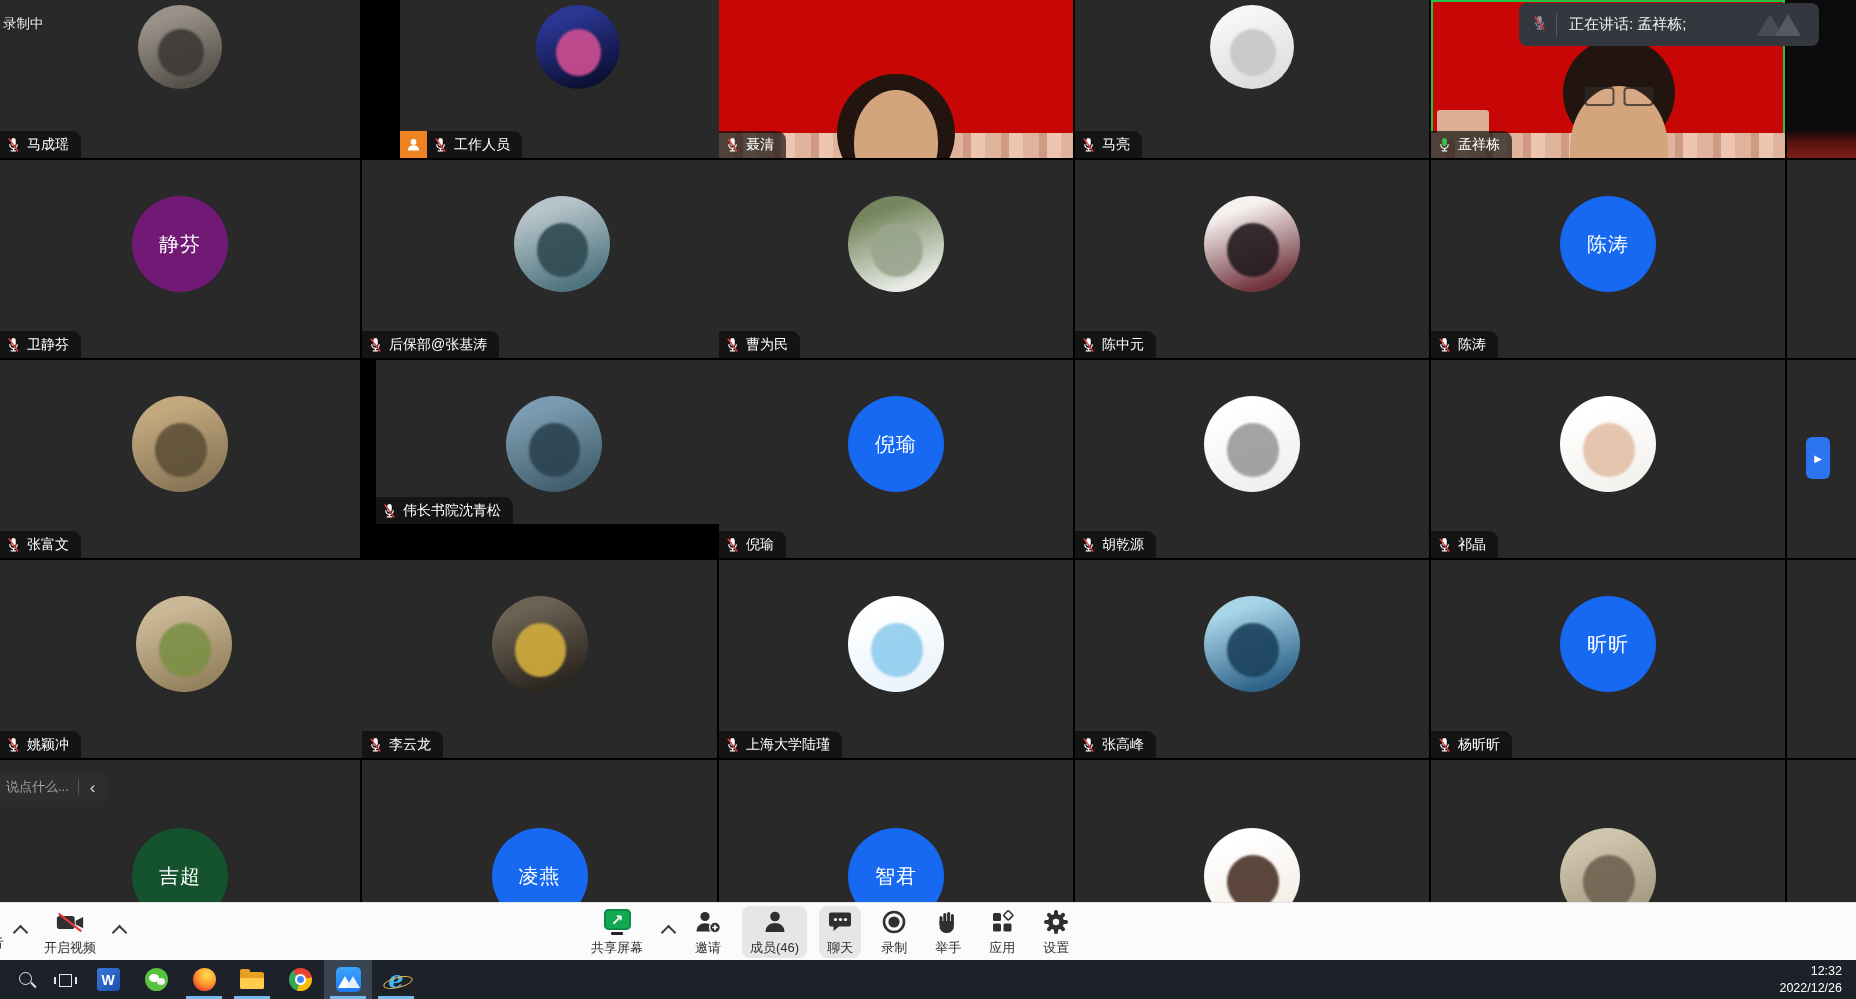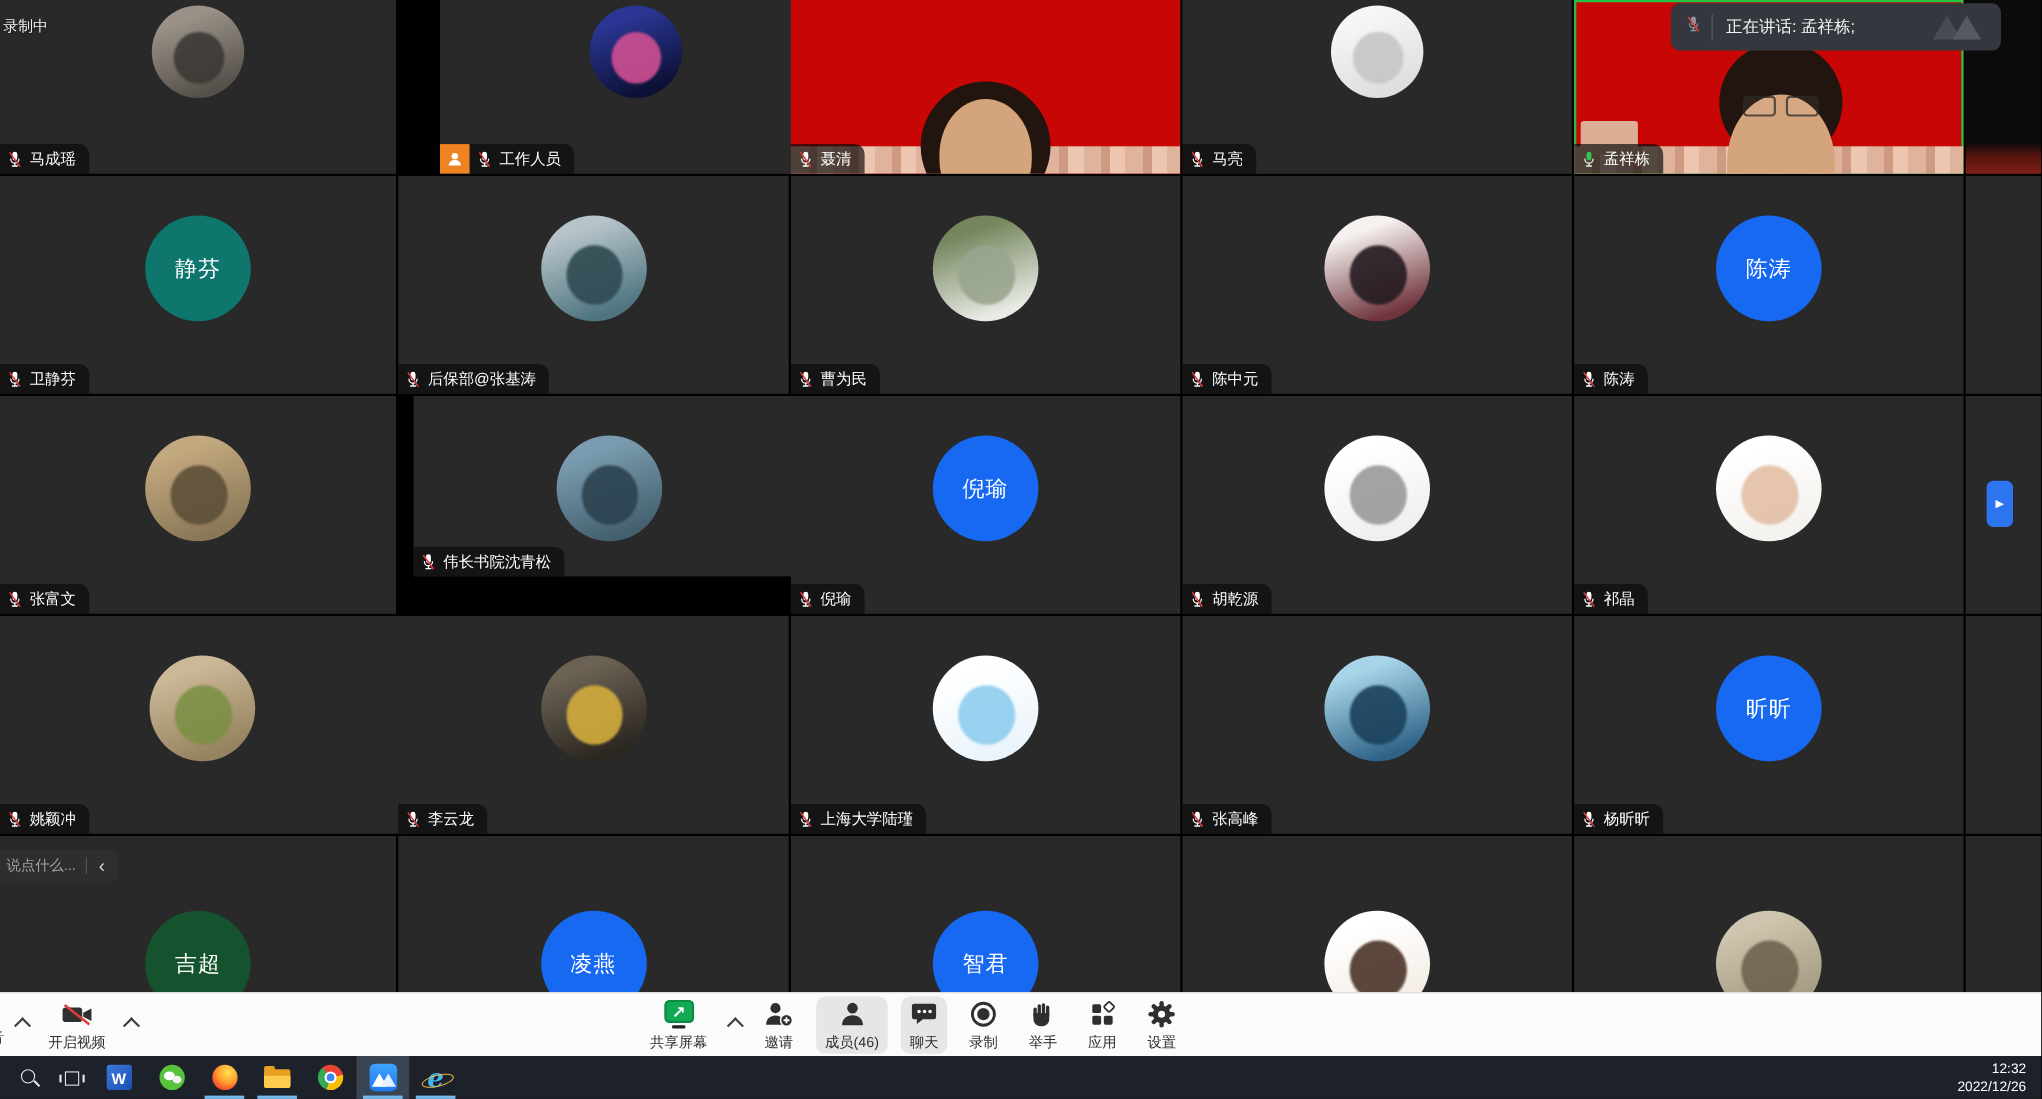--- a/index.html
+++ b/index.html
@@ -206,35 +206,35 @@
               <line class="st" x1="8" y1="14.2" x2="8" y2="16.6"></line>
               <line class="st" x1="5.2" y1="17.4" x2="10.8" y2="17.4"></line>
               <line class="slash" x1="2.5" y1="2.5" x2="13.5" y2="17.5"></line>
             </svg>
             <span>马亮</span>
           </span>
         </div>
       </div>
       <div class="tile v-sliver" style="left: 1787px; top: 0px; width: 69px; height: 158px;"></div>
       <div class="tile" style="left: 0px; top: 160px; width: 360px; height: 198px;">
-        <div class="avatar initials" style="width: 96px; height: 96px; top: 36px; background: #0f766e;">静芬</div>
+        <div class="avatar initials" style="width: 96px; height: 96px; top: 36px; background: #701a75;">静芬</div>
         <div class="name-tag">
           <span class="name-pill">
             <svg class="mic muted" viewBox="0 0 16 20">
               <rect x="5.2" y="1.2" width="5.6" height="10" rx="2.8"></rect>
               <path class="st" d="M3.4 9.6a4.6 4.6 0 0 0 9.2 0"></path>
               <line class="st" x1="8" y1="14.2" x2="8" y2="16.6"></line>
               <line class="st" x1="5.2" y1="17.4" x2="10.8" y2="17.4"></line>
               <line class="slash" x1="2.5" y1="2.5" x2="13.5" y2="17.5"></line>
             </svg>
             <span>卫静芬</span>
           </span>
         </div>
       </div>
-      <div class="tile" style="left: 362px; top: 160px; width: 355px; height: 198px;">
+      <div class="tile" style="left: 362px; top: 160px; width: 355px; height: 198px; padding-left: 44px;">
         <div class="avatar photo" style="width: 96px; height: 96px; top: 36px; --c1: #b6c3c9; --c2: #4e747f;">
           <div class="blob" style="--c3: #2f4a52;"></div>
         </div>
         <div class="name-tag">
           <span class="name-pill">
             <svg class="mic muted" viewBox="0 0 16 20">
               <rect x="5.2" y="1.2" width="5.6" height="10" rx="2.8"></rect>
               <path class="st" d="M3.4 9.6a4.6 4.6 0 0 0 9.2 0"></path>
               <line class="st" x1="8" y1="14.2" x2="8" y2="16.6"></line>
               <line class="st" x1="5.2" y1="17.4" x2="10.8" y2="17.4"></line>

